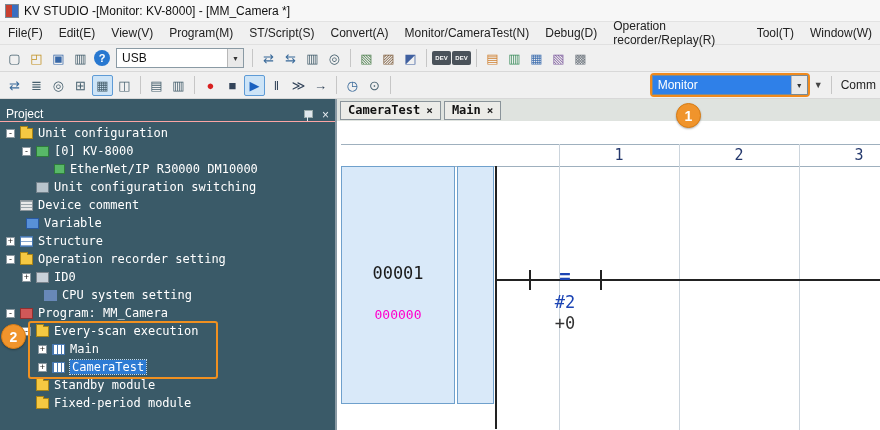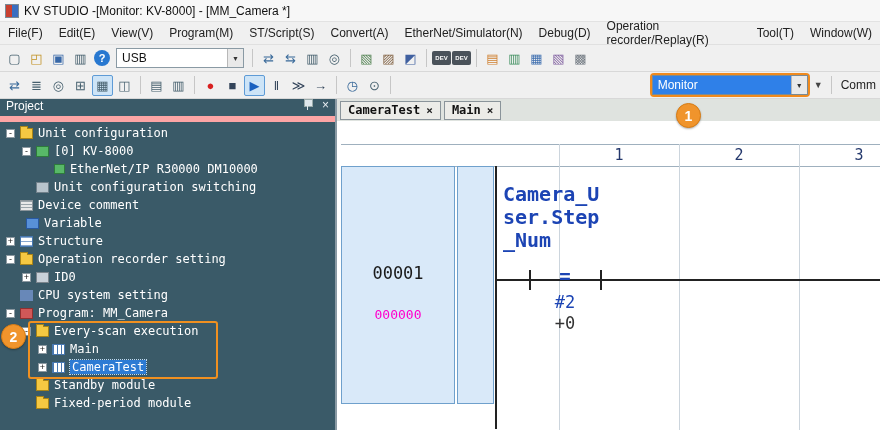--- a/index.html
+++ b/index.html
@@ -47,22 +47,22 @@
   .combo.monitor { width:156px; border:1px solid #7a8a94; }
   .combo.monitor .combo-val { background:#2f80e8; color:#fff; font-size:12px; }
   .comm { font-size:12px; color:#222; margin-left:4px; white-space:nowrap; }
 
   
   .main { display:flex; height:331px; }
 
   
   .project-panel { width:337px; background:#3a5a68; border-right:2px solid #8a9aa4;
                    display:flex; flex-direction:column; overflow:hidden; }
-  .phead { height:23px; display:flex; align-items:flex-start; padding:0 6px; flex:none;
-           border-bottom:6px solid #fca5a5; }
+  .phead { height:23px; display:flex; align-items:flex-end; padding:0 6px; flex:none;
+           border-bottom:1px solid #fca5a5; }
   .ptitle { color:#fff; font-size:12px; flex:1; }
   .pin { width:9px; height:11px; position:relative; margin-right:10px; }
   .pin::before { content:""; position:absolute; top:0; left:1px; width:7px; height:6px;
                  background:#dfe7ec; border:1px solid #9aa; }
   .pin::after { content:""; position:absolute; top:6px; left:4px; width:1px; height:5px;
                 background:#dfe7ec; }
   .pclose { color:#e8eef2; font-size:12px; line-height:12px; }
   .tree { flex:1; padding-top:2px; font-family:"DejaVu Sans Mono", monospace; }
   .trow { height:18px; display:flex; align-items:center; color:#fff; font-size:12px;
           white-space:nowrap; }
@@ -153,21 +153,21 @@
     <span class="title">KV STUDIO -[Monitor: KV-8000] - [MM_Camera *]</span>
   </div>
 
   <div class="menubar" id="menubar">
       <span class="mitem">File(F)</span>
       <span class="mitem">Edit(E)</span>
       <span class="mitem">View(V)</span>
       <span class="mitem">Program(M)</span>
       <span class="mitem">ST/Script(S)</span>
       <span class="mitem">Convert(A)</span>
-      <span class="mitem">EtherNet/Simulator(N)</span>
+      <span class="mitem">Monitor/CameraTest(N)</span>
       <span class="mitem">Debug(D)</span>
       <span class="mitem">Operation recorder/Replay(R)</span>
       <span class="mitem">Tool(T)</span>
       <span class="mitem">Window(W)</span>
     </div>
 
   <div class="toolbar">
     <span class="icons" id="tb1a">
         <span class="tbi">▢</span>
         <span class="tbi" style="color: rgb(192, 144, 32);">◰</span>
@@ -282,21 +282,21 @@
           <div class="trow" style="padding-left: 6px;">
             <span class="exp">-</span>
             <span class="ti folder"></span>
             <span class="tlabel">Operation recorder setting</span>
           </div>
           <div class="trow" style="padding-left: 22px;">
             <span class="exp">+</span>
             <span class="ti id"></span>
             <span class="tlabel">ID0</span>
           </div>
-          <div class="trow" style="padding-left: 6px;">
+          <div class="trow" style="padding-left: 6px; margin-left: 24px;">
             <span class="exp none"></span>
             <span class="ti cpu"></span>
             <span class="tlabel">CPU system setting</span>
           </div>
           <div class="trow" style="padding-left: 6px;">
             <span class="exp">-</span>
             <span class="ti program"></span>
             <span class="tlabel">Program: MM_Camera</span>
           </div>
           <div class="trow" style="padding-left: 22px;">
@@ -349,23 +349,20 @@
         <div class="colnum c3">3</div>
         <div class="cell rowhead">
           <div class="rung-no">00001</div>
           <div class="step-no">000000</div>
         </div>
         <div class="cell aux"></div>
         <div class="rail"></div>
         <div class="rung"></div>
         <div class="tick t1"></div>
         <div class="tick t2"></div>
-        <div class="instr-label">Camera_U
-ser.Step
-_Num</div>
         <div class="op">=</div>
         <div class="operand">#2</div>
         <div class="curval">+0</div>
       </div>
     </div>
   </div>
 
   <div class="tree-highlight"></div>
   <div class="badge b1">1</div>
   <div class="badge b2">2</div>

